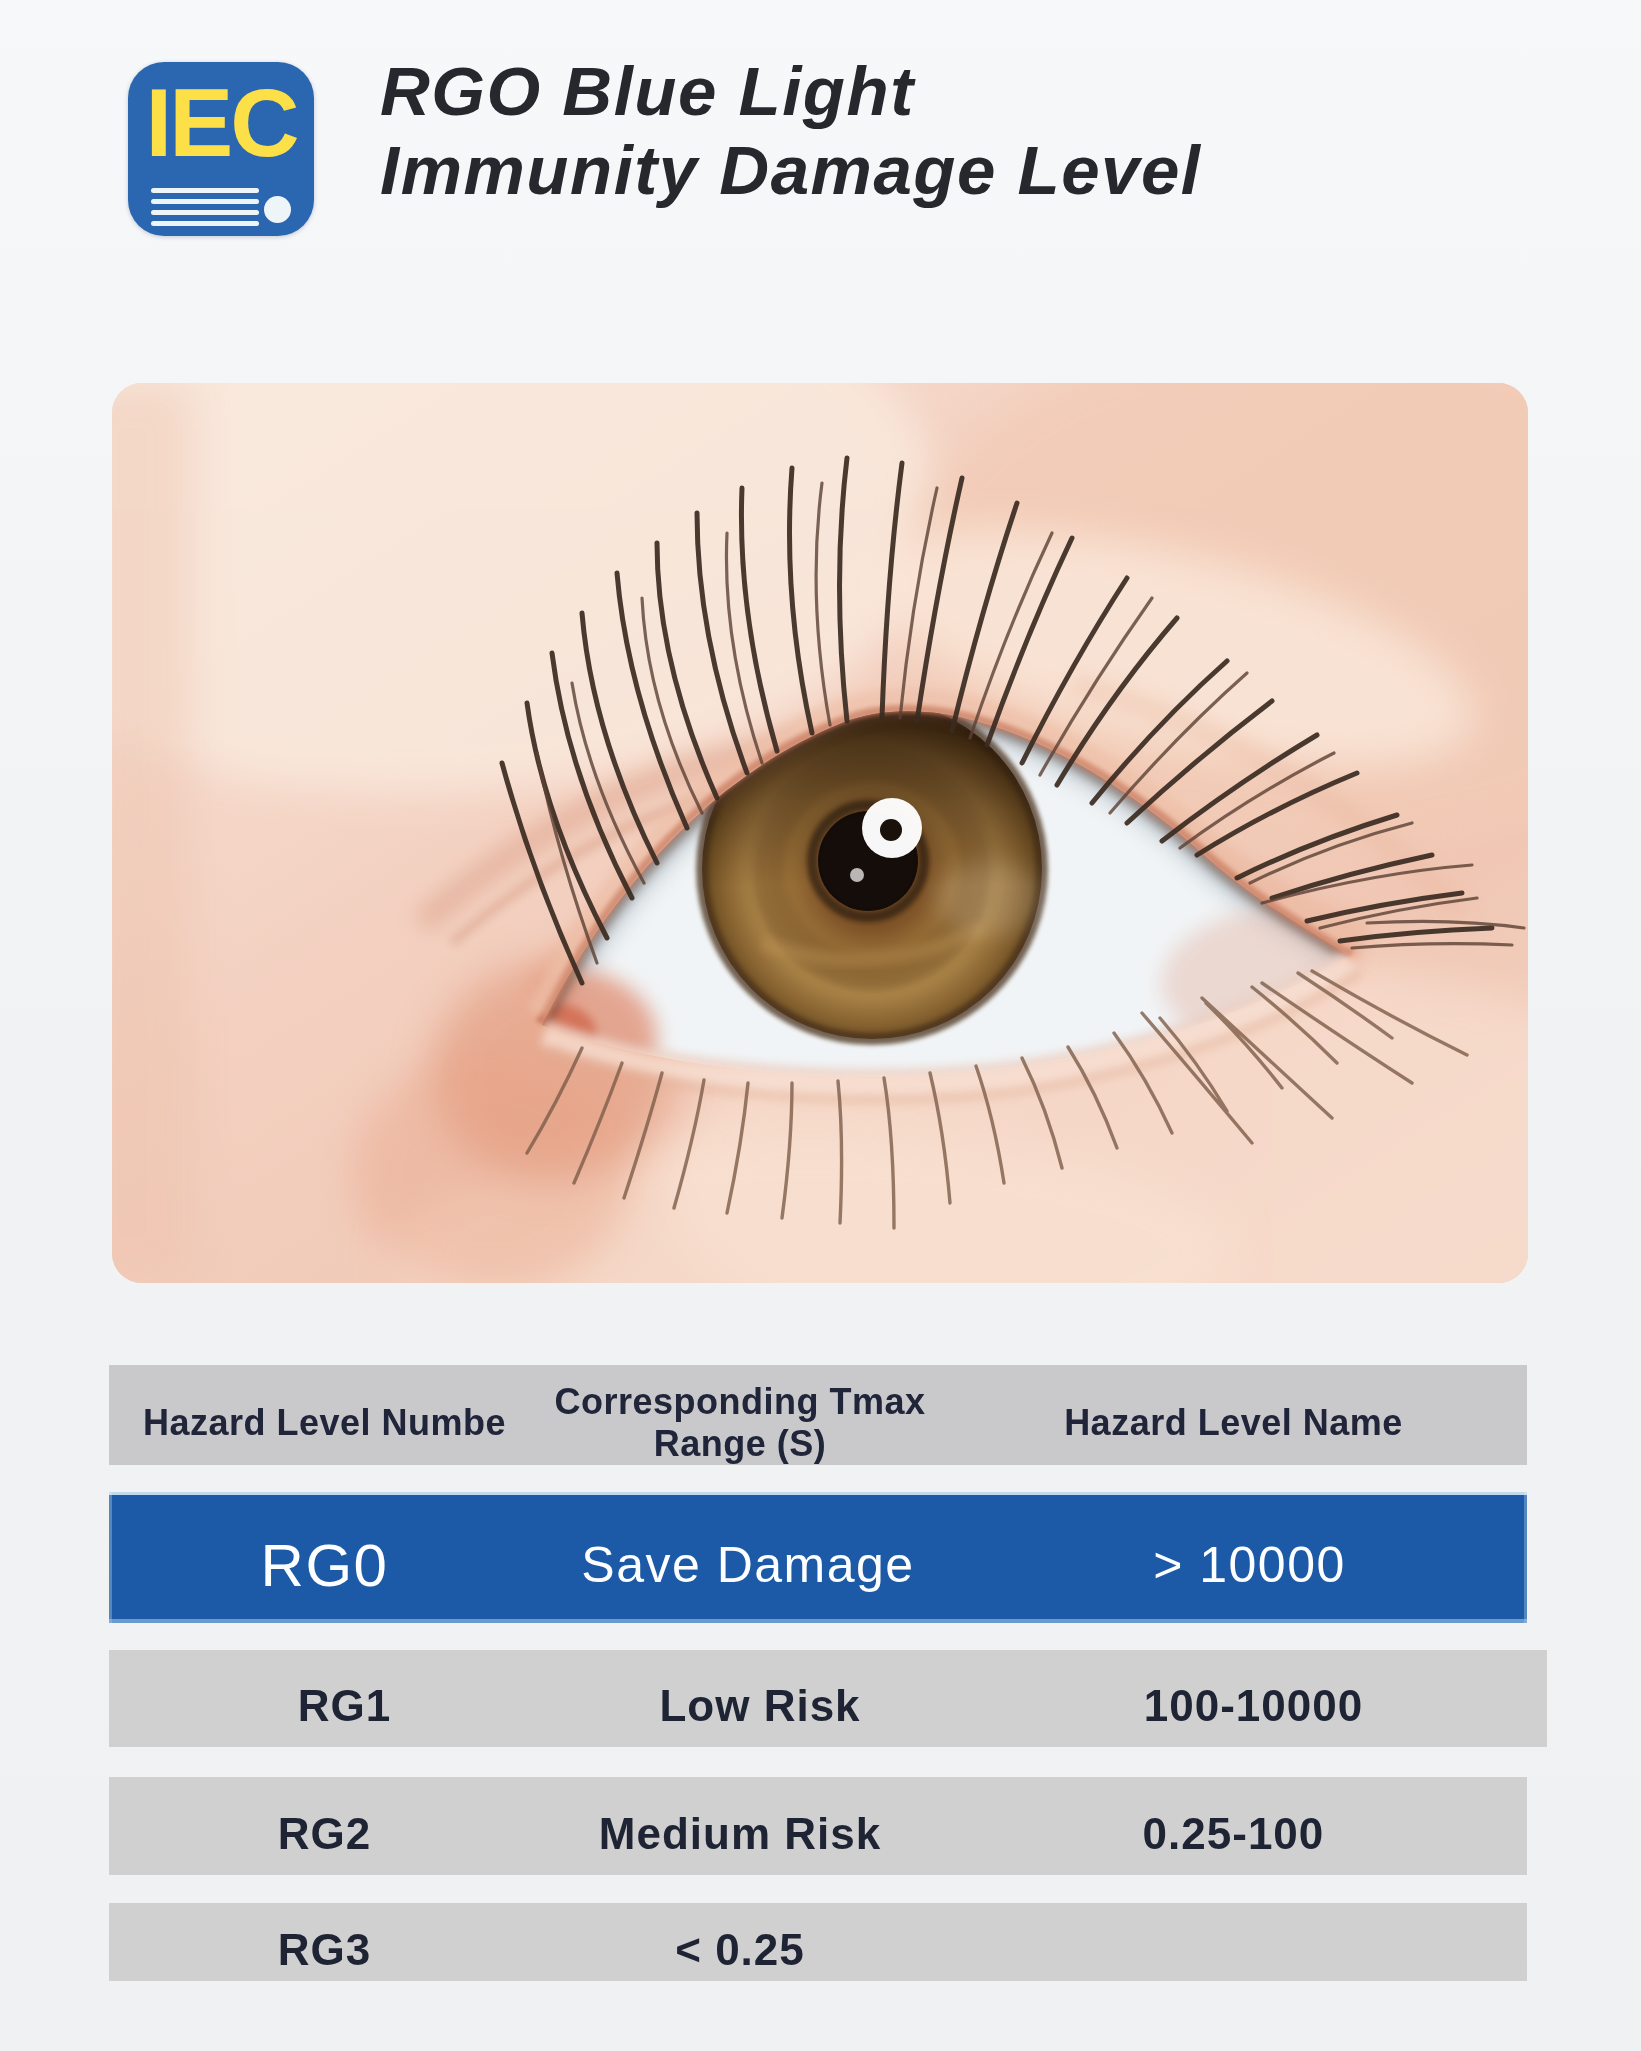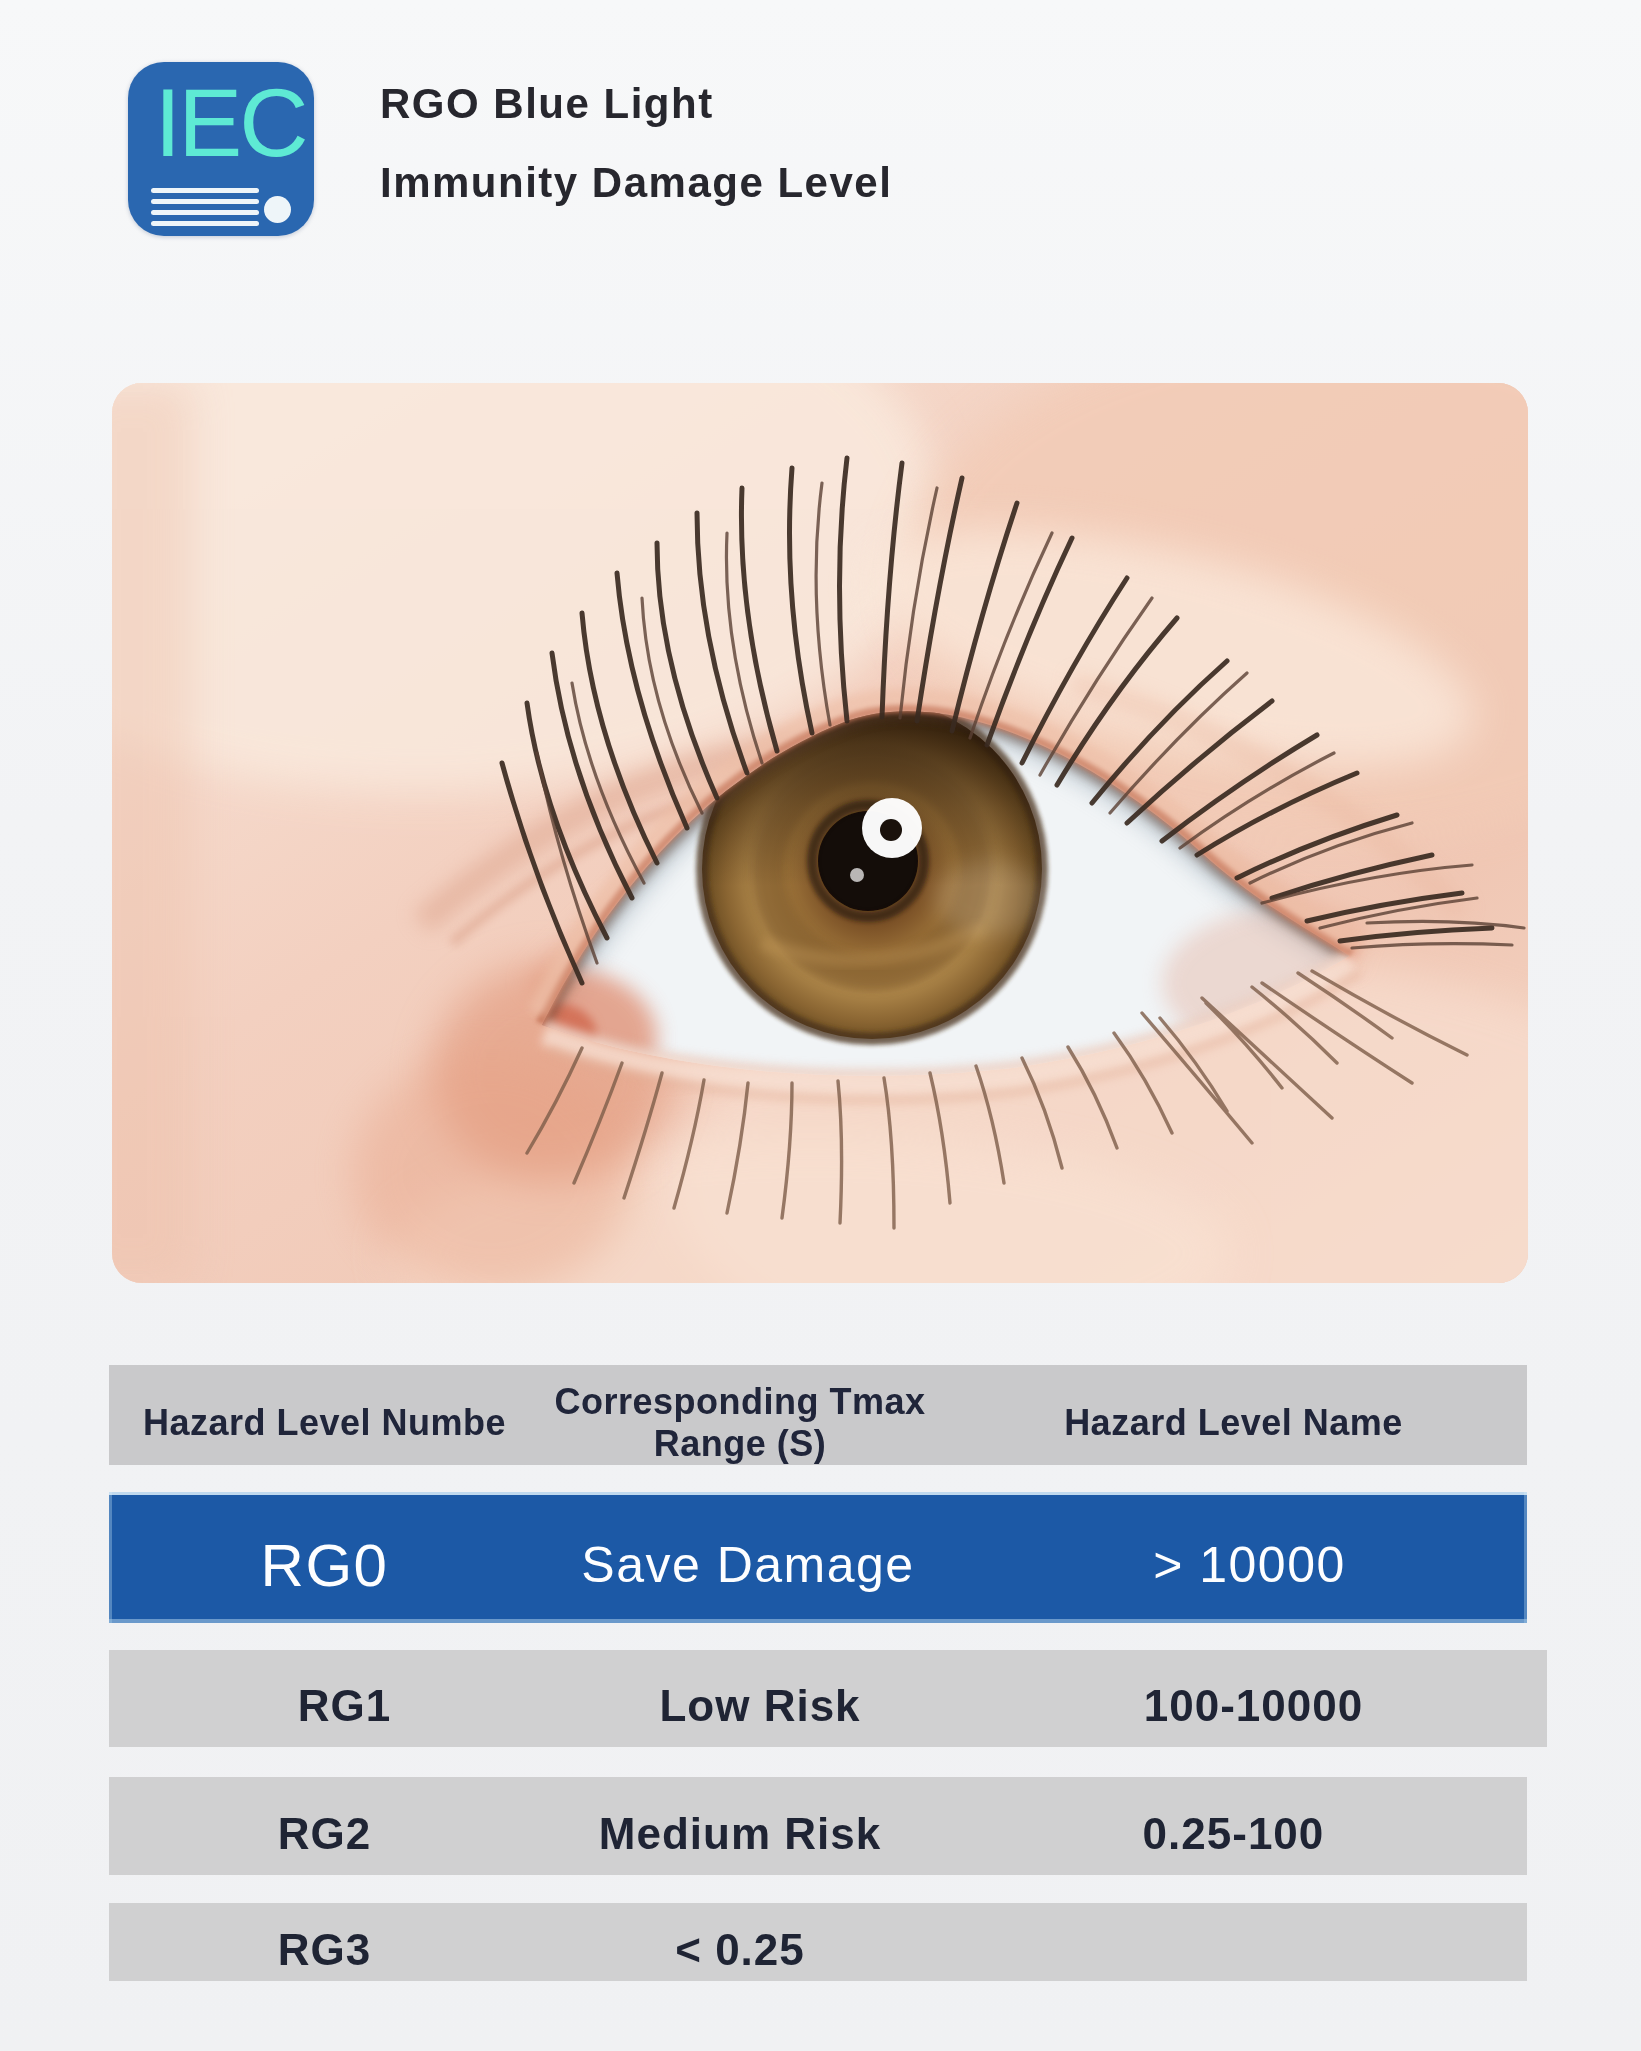--- a/index.html
+++ b/index.html
@@ -13,36 +13,36 @@
     background:linear-gradient(180deg,#f7f8f9 0%,#f2f3f5 40%,#f0f1f3 100%);
   }
 
   
   .logo{
     position:absolute;left:128px;top:62px;width:186px;height:174px;
     background:#2a67b0;border-radius:36px;
     box-shadow:0 1px 4px rgba(30,60,110,.25);
   }
   .logo-text{
-    position:absolute;top:6px;left:9px;width:100%;text-align:center;
-    font-size:96px;font-weight:400;color:#5eead4;letter-spacing:-3px;
+    position:absolute;top:6px;left:0;width:100%;text-align:center;
+    font-size:96px;font-weight:700;color:#fde047;letter-spacing:-3px;
   }
   .logo-lines{position:absolute;left:23px;right:23px;top:126px;height:44px;}
   .logo-lines i{
     display:block;height:5px;border-radius:3px;background:#eef5f9;
     margin-bottom:6px;width:calc(100% - 32px);
   }
   .logo-dot{
     position:absolute;right:0;top:8px;width:27px;height:27px;
     border-radius:50%;background:#eef5f9;
   }
   .title{
-    position:absolute;left:380px;top:64px;
-    font-size:42px;line-height:79px;font-weight:600;
-    color:#27272e;letter-spacing:1.5px;
+    position:absolute;left:380px;top:52px;
+    font-size:69px;line-height:79px;font-weight:600;
+    color:#27272e;letter-spacing:1.5px;font-style:italic;
   }
 
   
   .photo{
     position:absolute;left:112px;top:383px;width:1416px;height:900px;
     border-radius:30px;overflow:hidden;background:#f3d2c2;
   }
   .photo svg{display:block;width:1416px;height:900px;}
 
   

